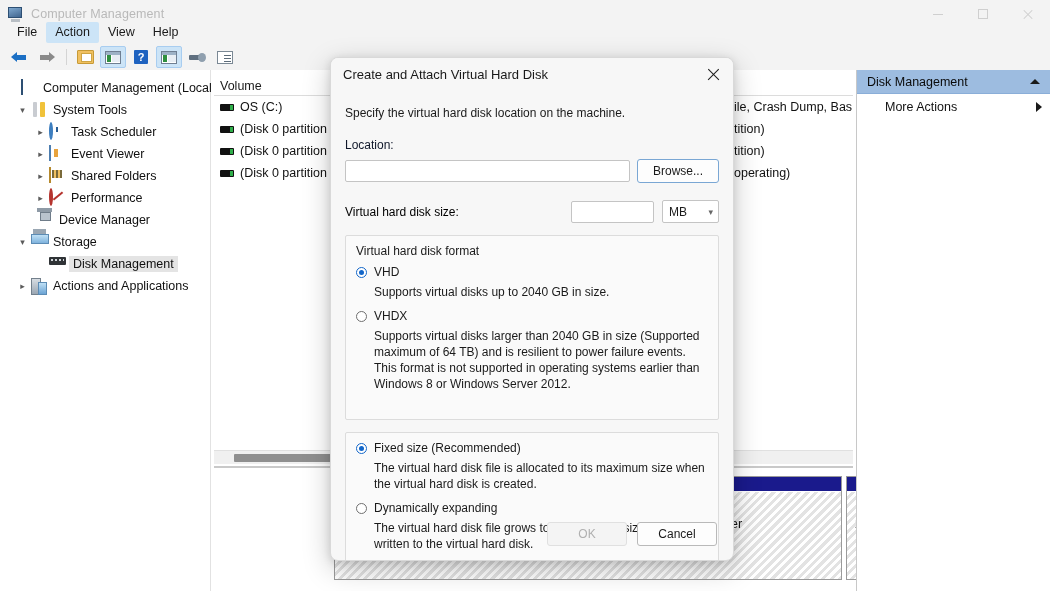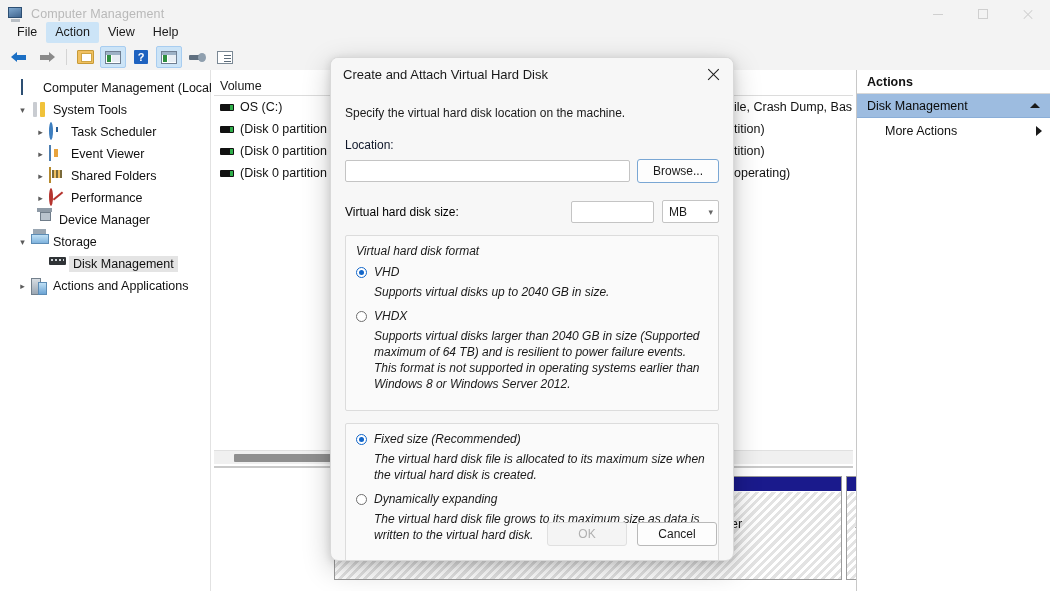--- a/index.html
+++ b/index.html
@@ -269,21 +269,21 @@
   .size-row .lbl { font-size:12px; color:#000000; flex:1; }
   .size-input { width:83px; height:22px; background:#fff; border:1px solid #c4c4c4; border-radius:2px; }
   .unit-sel {
     margin-left:8px; width:57px; height:23px; background:#fff; border:1px solid #c4c4c4;
     border-radius:2px; display:flex; align-items:center; justify-content:space-between;
     padding:0 5px 0 6px; font-size:12px; color:#1a1a1a;
   }
   .unit-sel .chev { font-size:9px; color:#666; }
   .group {
     border:1px solid #dcdcdc; background:#fafafa; border-radius:2px;
-    padding: 8px 10px 18px 10px; margin-bottom:12px; position:relative;font-style:italic;
+    padding: 8px 10px 27px 10px; margin-bottom:12px; position:relative;
   }
   .group .gtitle { font-size:12px; color:#1a1a1a; margin-bottom:7px; }
   .radio-row { display:flex; align-items:flex-start; gap:7px; margin-bottom:3px; }
   .radio {
     width:11px;height:11px;border-radius:50%;border:1px solid #6f6f6f;background:#fff;
     margin-top:2px; flex:none; position:relative;
   }
   .radio.on { border-color:#1266c9; }
   .radio.on:after{content:"";position:absolute;left:2px;top:2px;width:5px;height:5px;border-radius:50%;
     background:#1266c9;}
@@ -472,21 +472,20 @@
             <div class="pbody">
               <div class="pline">200 MB</div>
               <div class="pline">Healthy (Rec‹</div>
             </div>
           </div>
         </div>
       </div>
     </div>
 
     <div class="actions-pane">
-      <div class="act-title">Actions</div>
       <div class="act-row-sel">
         <span>Disk Management</span>
         <span class="caret-up"></span>
       </div>
       <div class="act-row">
         <span>More Actions</span>
         <span class="caret-right"></span>
       </div>
     </div>
 

